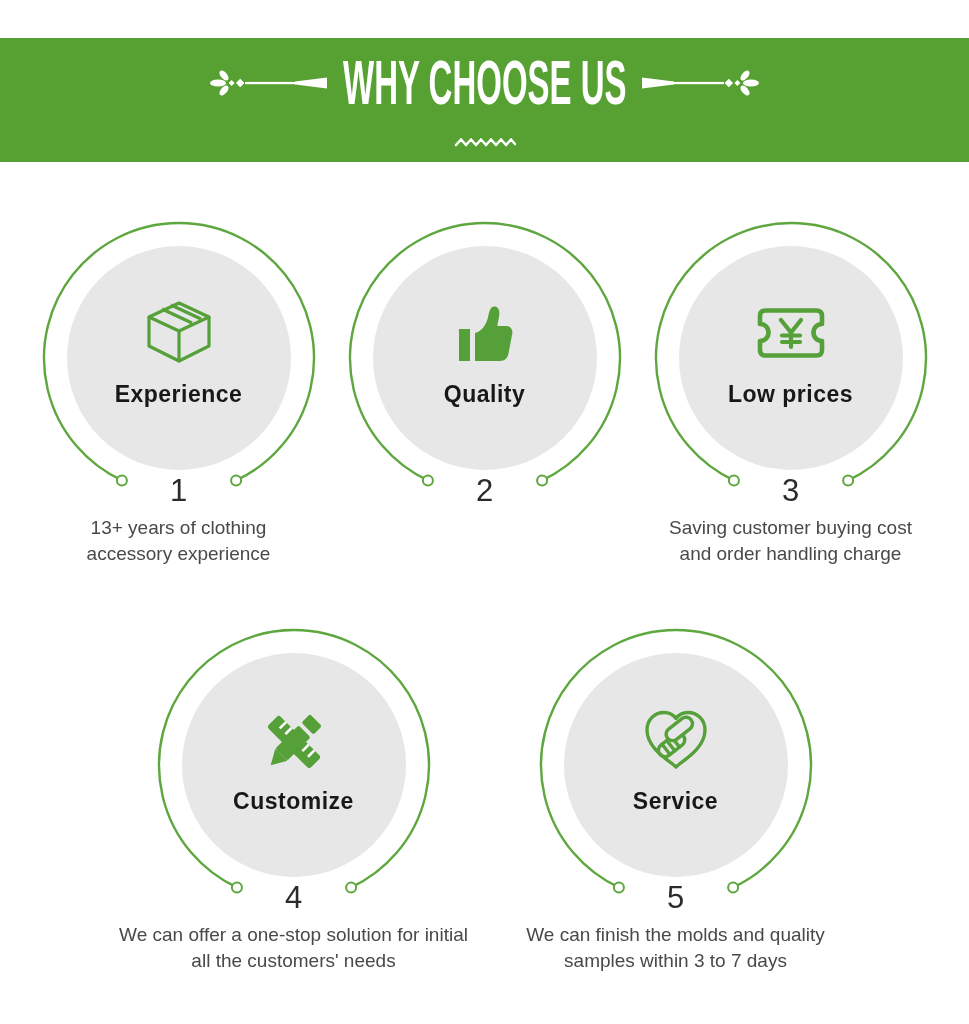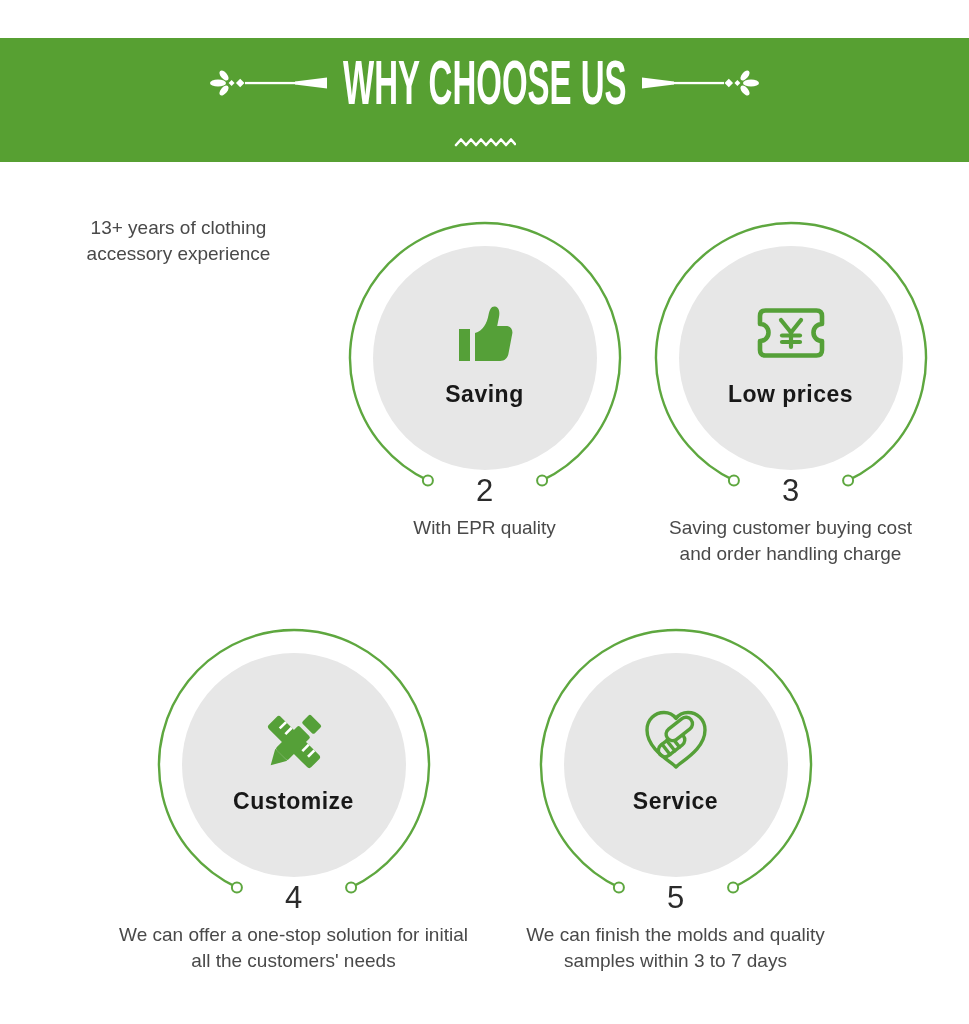--- a/index.html
+++ b/index.html
@@ -59,20 +59,39 @@
     </svg>
   </div>
   <svg width="62" height="12" viewBox="0 0 62 12">
     <polyline points="2,9 7,3.5 12,9 17,3.5 22,9 27,3.5 32,9 37,3.5 42,9 47,3.5 52,9 57,3.5 61,8" fill="none" stroke="#ffffff" stroke-width="2.6" stroke-linecap="round" stroke-linejoin="round"></polyline>
   </svg>
 </div>
 
 <div class="row row1">
 
   <div class="item">
+    <div class="graphic">
+      <svg class="ringart" width="300" height="300" viewBox="0 0 300 300">
+        <circle cx="150" cy="145" r="112" fill="#e7e7e7"></circle>
+        <path d="M92.9,267.4 A135,135 0 1 1 207.1,267.4" fill="none" stroke="#5ea73f" stroke-width="2.4"></path>
+        <circle cx="92.9" cy="267.4" r="5" fill="#ffffff" stroke="#5ea73f" stroke-width="2"></circle>
+        <circle cx="207.1" cy="267.4" r="5" fill="#ffffff" stroke="#5ea73f" stroke-width="2"></circle>
+      </svg>
+      <svg class="icon" width="84" height="84" viewBox="0 0 84 84">
+        <g fill="none" stroke="#55a038" stroke-width="3.2" stroke-linejoin="round">
+          <path d="M42,10 L72,24 L42,38 L12,24 Z"></path>
+          <path d="M12,24 L12,53 L42,68 L42,38"></path>
+          <path d="M72,24 L72,53 L42,68"></path>
+          <path d="M25,16 L55,30"></path>
+          <path d="M34,12 L64,26"></path>
+        </g>
+      </svg>
+      <div class="cap">Experience</div>
+      <div class="num">1</div>
+    </div>
     <div class="desc">
       <div>13+ years of clothing</div>
       <div>accessory experience</div>
     </div>
   </div>
 
   <div class="item">
     <div class="graphic">
       <svg class="ringart" width="300" height="300" viewBox="0 0 300 300">
         <circle cx="150" cy="145" r="112" fill="#e7e7e7"></circle>
@@ -80,25 +99,24 @@
         <circle cx="92.9" cy="267.4" r="5" fill="#ffffff" stroke="#5ea73f" stroke-width="2"></circle>
         <circle cx="207.1" cy="267.4" r="5" fill="#ffffff" stroke="#5ea73f" stroke-width="2"></circle>
       </svg>
       <svg class="icon" width="84" height="84" viewBox="0 0 84 84">
         <g fill="#55a038">
           <rect x="16" y="36" width="11" height="32"></rect>
           <path d="M32,68 V40 C40,38 44,30 45.5,22 C46.6,16.2 48.5,13 52,13.5 C56,14.2 57,18.5 56,24
                    L54.2,33 H63 C67.5,33 70,36.5 69.3,40.5 L65.4,61 C64.6,65.2 61.4,68 57.2,68 Z"></path>
         </g>
       </svg>
-      <div class="cap">Saving</div>
+      <div class="cap">Quality</div>
       <div class="num">2</div>
     </div>
     <div class="desc">
-      <div>With EPR quality</div>
     </div>
   </div>
 
   <div class="item">
     <div class="graphic">
       <svg class="ringart" width="300" height="300" viewBox="0 0 300 300">
         <circle cx="150" cy="145" r="112" fill="#e7e7e7"></circle>
         <path d="M92.9,267.4 A135,135 0 1 1 207.1,267.4" fill="none" stroke="#5ea73f" stroke-width="2.4"></path>
         <circle cx="92.9" cy="267.4" r="5" fill="#ffffff" stroke="#5ea73f" stroke-width="2"></circle>
         <circle cx="207.1" cy="267.4" r="5" fill="#ffffff" stroke="#5ea73f" stroke-width="2"></circle>

